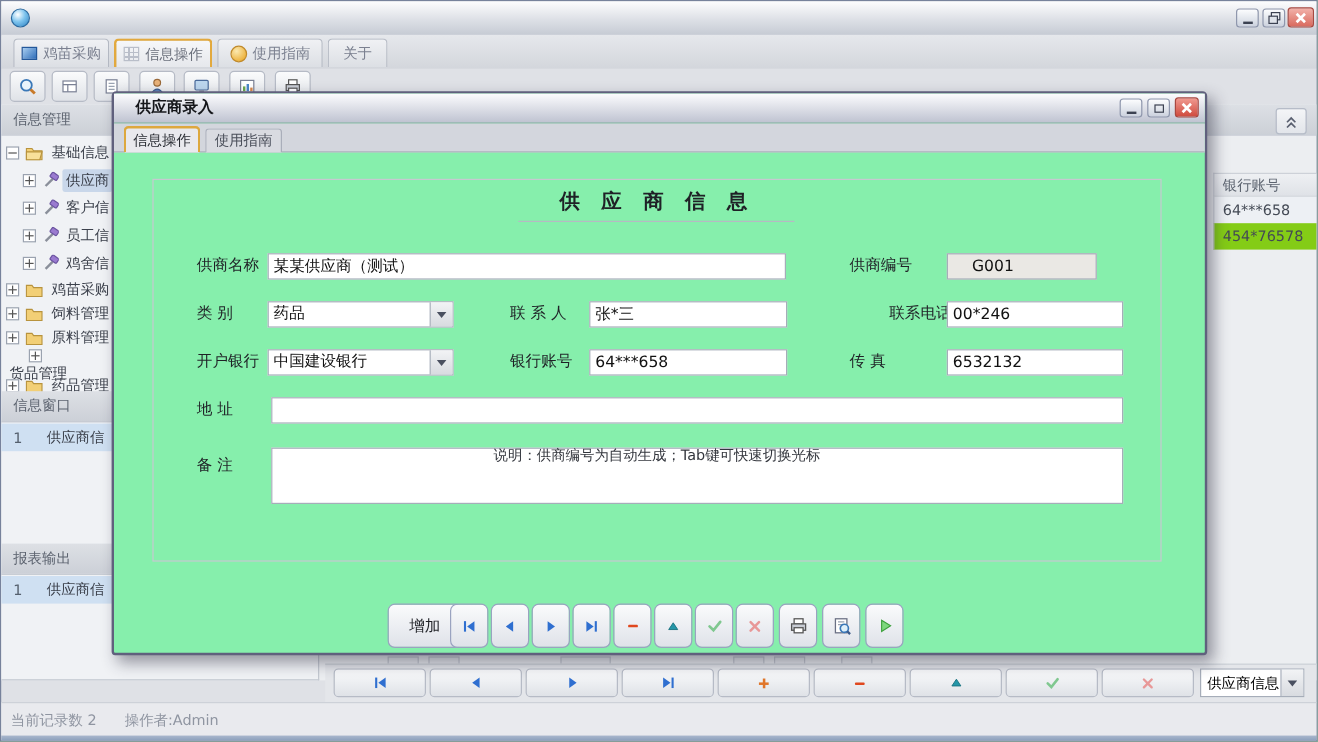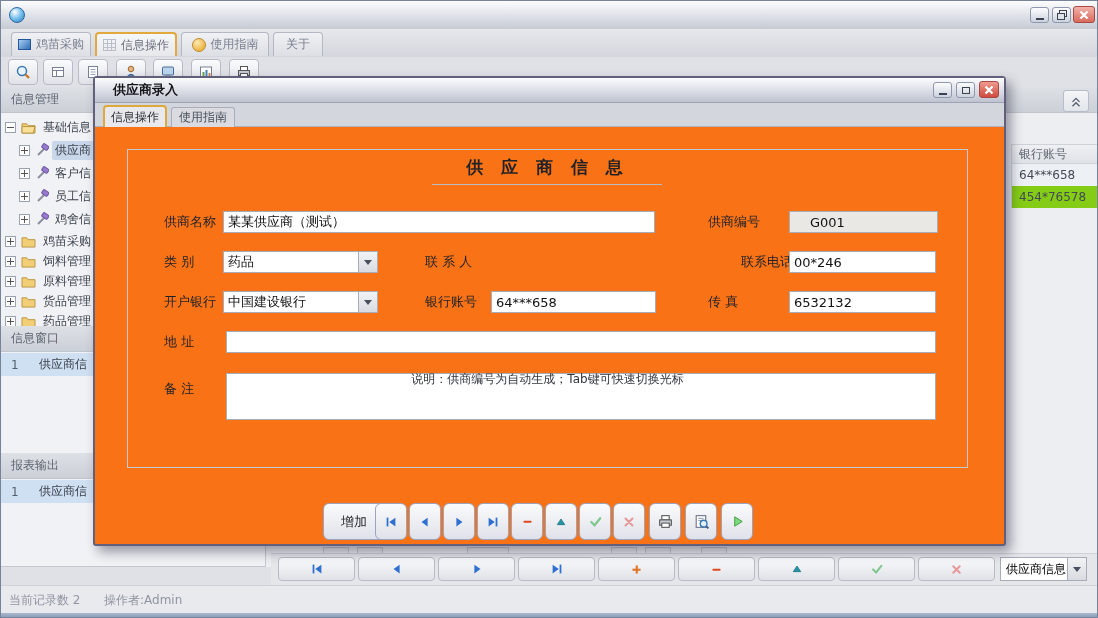--- a/index.html
+++ b/index.html
@@ -57,21 +57,21 @@
   .combo-main .val{flex:1;font-size:12px;color:#000000;line-height:22px;padding-left:5px;white-space:nowrap;overflow:hidden;}
   .combo-arrow{width:18px;border-left:1px solid #a6adb9;background:linear-gradient(#f2f3f5,#d8dbe0);display:flex;align-items:center;justify-content:center;}
   .caret{width:0;height:0;border-left:4px solid transparent;border-right:4px solid transparent;border-top:5px solid #4a5060;}
 
   
   .statusbar{left:0;top:584px;width:1098px;height:28px;background:#e9eaee;border-top:1px solid #cdd1d8;box-sizing:border-box;font-size:12px;color:#8f95a1;}
   .statusbar span{position:absolute;top:6px;}
   .bottom-band{left:0;top:612px;width:1098px;height:6px;background:linear-gradient(#a9b7cd,#7f95b4);}
 
   
-  .dialog{left:92px;top:75px;width:913px;height:470px;box-sizing:border-box;border:2px solid #60607d;border-radius:4px 4px 3px 3px;background:#f97316;box-shadow:5px 6px 12px rgba(40,40,60,.45);}
+  .dialog{left:92px;top:75px;width:913px;height:470px;box-sizing:border-box;border:2px solid #60607d;border-radius:4px 4px 3px 3px;background:#86efac;box-shadow:5px 6px 12px rgba(40,40,60,.45);}
   .dlg-titlebar{left:0;top:0;width:909px;height:25px;background:linear-gradient(#fcfcfe,#bfc3d1);border-bottom:1px solid #9ea4b4;box-sizing:border-box;}
   .dlg-title{left:18px;top:0;height:25px;line-height:24px;font-size:13px;font-weight:bold;color:#15161a;}
   .dlg-tabrow{left:0;top:25px;width:909px;height:24px;background:#d3d6dd;border-bottom:1px solid #aeb3bf;box-sizing:border-box;}
   .dtab{top:2px;height:22px;box-sizing:border-box;display:flex;align-items:center;justify-content:center;font-size:12px;}
   .dtab.active{border:2px solid #dda83e;border-bottom:none;border-radius:4px 4px 0 0;background:#e9e9ed;color:#2a2d33;}
   .dtab.inactive{top:4px;height:20px;border:1px solid #a9aeba;border-bottom:none;border-radius:3px 3px 0 0;background:#d9dbe1;color:#4a4f5a;}
   .groupbox{left:32px;top:71px;width:841px;height:319px;border:1px solid #c6c9d0;box-sizing:border-box;}
   .form-heading{left:32px;top:78px;width:841px;text-align:center;font-size:17px;font-weight:bold;color:#1f2126;letter-spacing:6px;}
   .heading-line{left:337px;top:106px;width:230px;height:1px;background:#b6bac3;}
   .flabel{height:22px;line-height:22px;font-size:13px;color:#1f2126;white-space:nowrap;}
@@ -251,21 +251,21 @@
         </svg>
       <span class="lbl nowrap">饲料管理</span>
     </div>
     <div class="abs tree-row" style="left:4px;top:184px;">
       <span class="expander plus"></span>
       <svg width="15" height="13" viewBox="0 0 16 14" style="margin-right:4px;">
           <path d="M1 3 h5 l1.5 2 H15 v8 H1 Z" fill="#f2cf76" stroke="#b8933d"></path>
         </svg>
       <span class="lbl nowrap">原料管理</span>
     </div>
-    <div class="abs tree-row" style="left:4px;top:204px;">
+    <div class="abs tree-row" style="left:4px;top:204px;flex-direction:column;">
       <span class="expander plus"></span>
       <svg width="15" height="13" viewBox="0 0 16 14" style="margin-right:4px;">
           <path d="M1 3 h5 l1.5 2 H15 v8 H1 Z" fill="#f2cf76" stroke="#b8933d"></path>
         </svg>
       <span class="lbl nowrap">货品管理</span>
     </div>
     <div class="abs tree-row" style="left:4px;top:224px;">
       <span class="expander plus"></span>
       <svg width="15" height="13" viewBox="0 0 16 14" style="margin-right:4px;">
           <path d="M1 3 h5 l1.5 2 H15 v8 H1 Z" fill="#f2cf76" stroke="#b8933d"></path>
@@ -373,30 +373,31 @@
         </div>
     </div>
 
     <div class="abs groupbox"></div>
     <div class="abs form-heading nowrap">供 应 商 信 息</div>
     <div class="abs heading-line"></div>
 
     <div class="abs flabel" style="left:69px;top:133px;">供商名称</div>
     <input class="abs finput" style="left: 128px; top: 133px; width: 432px; height: 22px;" value="某某供应商（测试）">
     <div class="abs flabel" style="left:613px;top:133px;">供商编号</div>
-    <input class="abs finput ro" style="left: 694px; top: 133px; width: 149px; height: 22px; padding-left: 20px;" readonly="" value="G001">
+    <input class="abs finput ro" style="left: 694px; top: 133px; width: 125px; height: 22px; padding-left: 20px;" readonly="" value="G001">
 
     <div class="abs flabel" style="left:69px;top:173px;">类 别</div>
     <div class="abs combo" style="left:128px;top:173px;width:155px;height:22px;">
       <span class="val nowrap">药品</span>
       <span class="combo-arrow">
           <span class="caret"></span>
         </span>
     </div>
     <div class="abs flabel" style="left:330px;top:173px;">联 系 人</div>
+    <input class="abs finput" style="left: 396px; top: 173px; width: 165px; height: 22px;" value="张*三">
     <div class="abs flabel" style="left:613px;top:173px;margin-left:33px;">联系电话</div>
     <input class="abs finput" style="left: 694px; top: 173px; width: 147px; height: 22px;" value="00*246">
 
     <div class="abs flabel" style="left:69px;top:213px;">开户银行</div>
     <div class="abs combo" style="left:128px;top:213px;width:155px;height:22px;">
       <span class="val nowrap">中国建设银行</span>
       <span class="combo-arrow">
           <span class="caret"></span>
         </span>
     </div>

